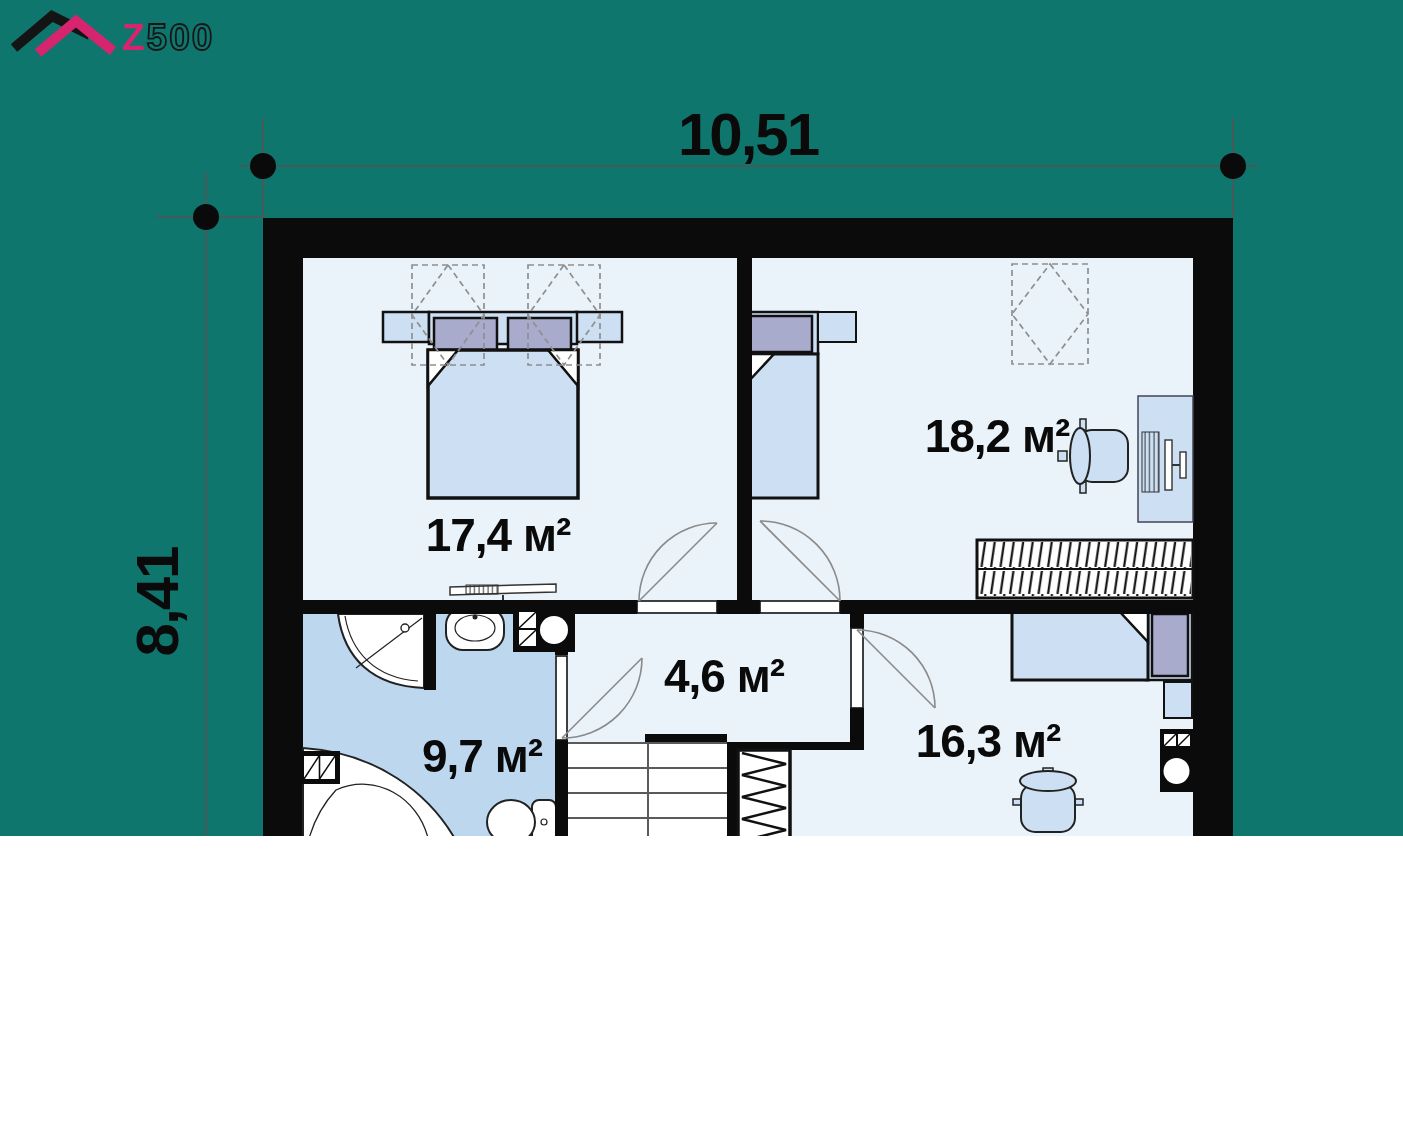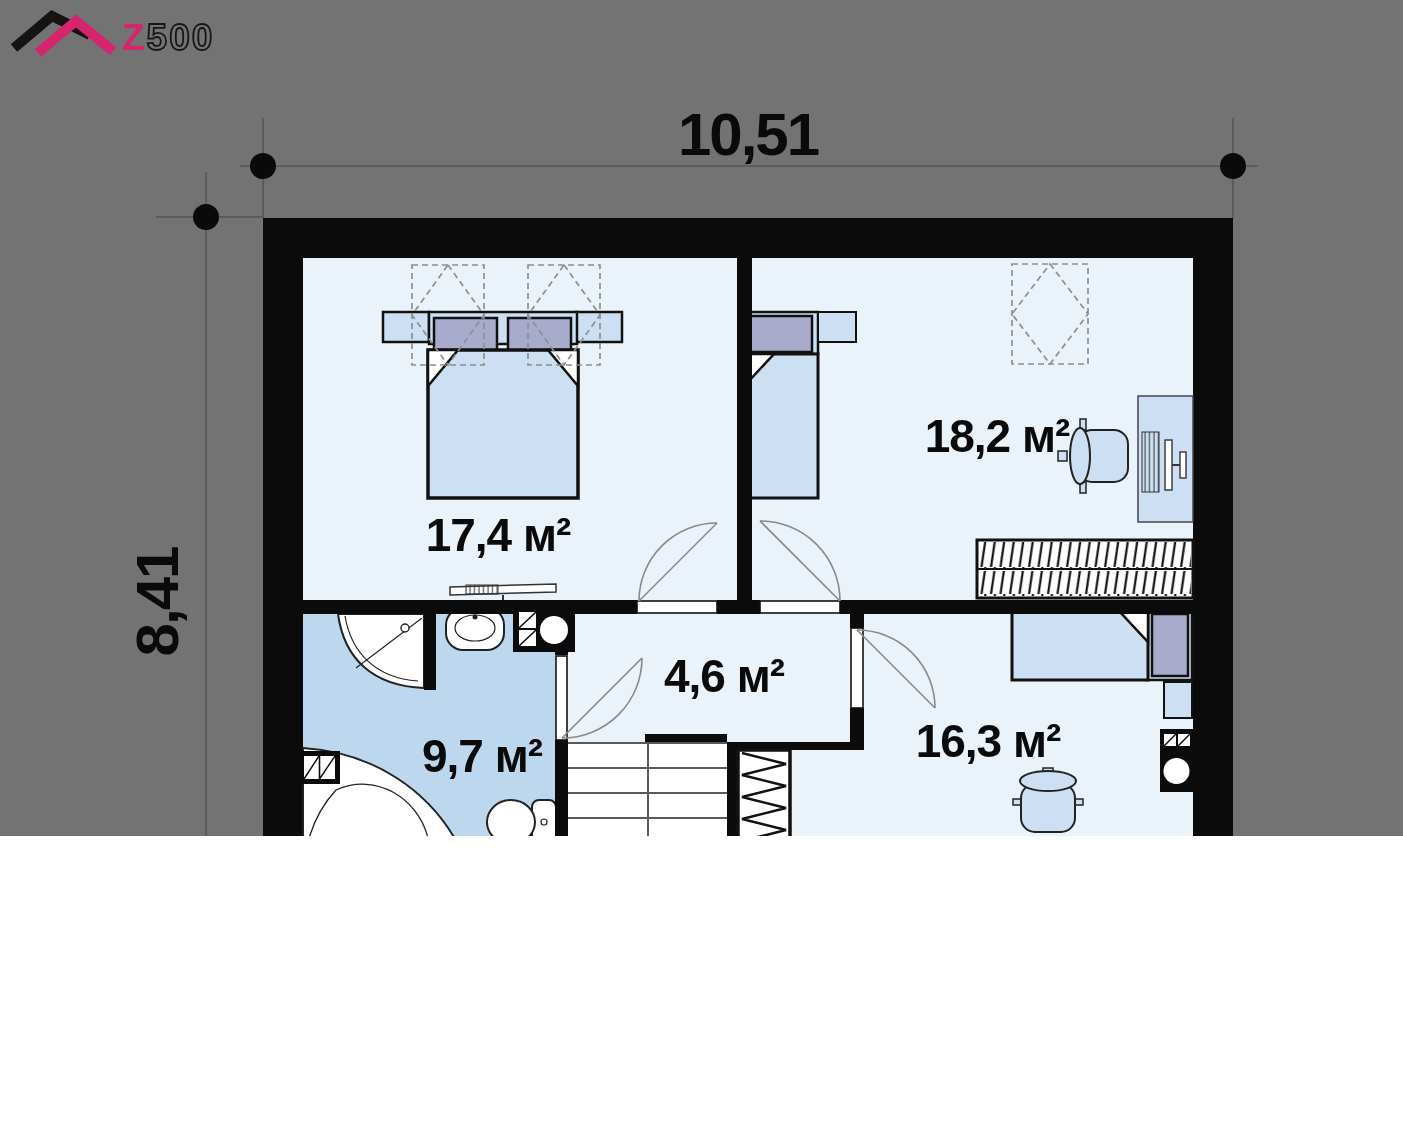--- a/index.html
+++ b/index.html
@@ -1,16 +1,16 @@
 <!DOCTYPE html>
 <html><head>
 <meta charset="utf-8">
 <style>
   html,body{margin:0;padding:0;background:#fff;}
-  .canvas{position:relative;width:1403px;height:836px;background:#737373;overflow:hidden;
+  .canvas{position:relative;width:1403px;height:836px;background:#0f766e;overflow:hidden;
           font-family:"Liberation Sans",sans-serif;}
   svg{position:absolute;left:0;top:0;}
   text{font-family:"Liberation Sans","DejaVu Sans",sans-serif;}
   .dim-text{font-weight:bold;font-size:60px;letter-spacing:-2px;fill:#0a0a0a;}
   .room-label{font-weight:bold;font-size:46px;letter-spacing:-1px;fill:#0a0a0a;}
   .logo-text{font-weight:bold;font-size:37px;letter-spacing:2px;}
 </style>
 </head>
 <body>
 

